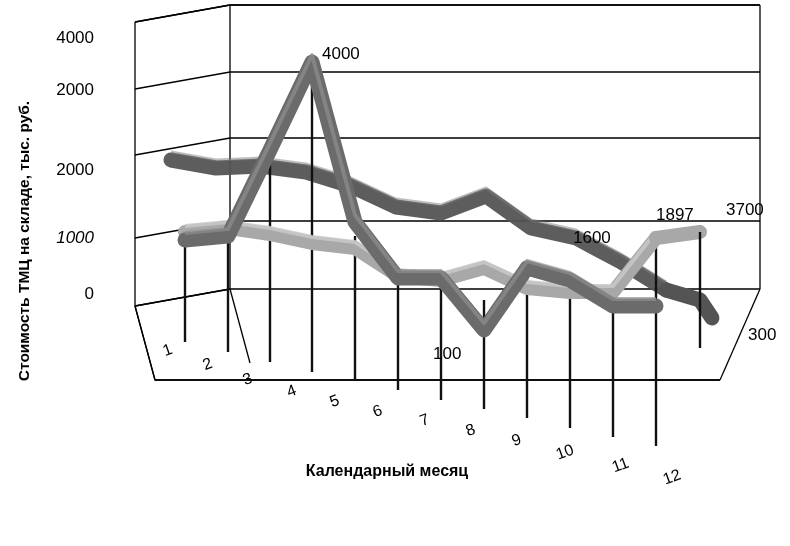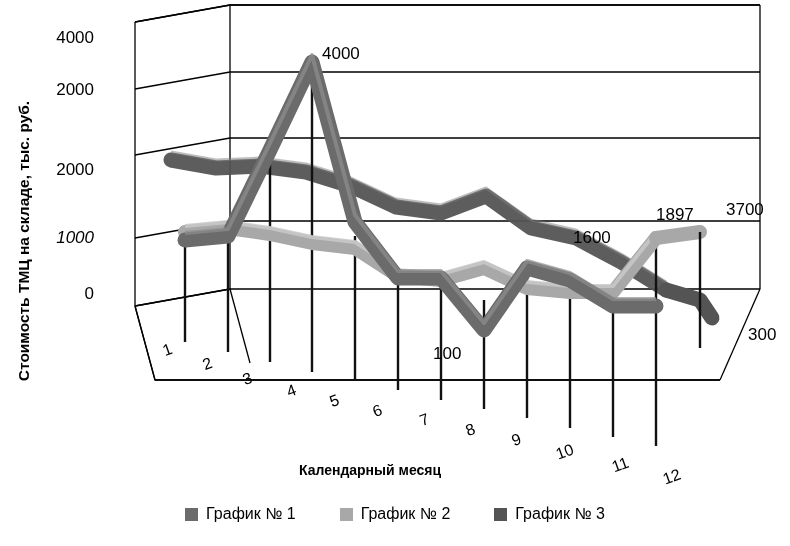--- a/index.html
+++ b/index.html
@@ -28,25 +28,25 @@
     width: 440px;
     text-align: center;
     transform: rotate(-90deg);
     font-size: 15.5px;
     font-weight: bold;
     letter-spacing: 0px;
     white-space: nowrap;
   }
   .x-axis-title {
     position: absolute;
-    left: 150px;
+    left: 167px;
     top: 462px;
     width: 440px;
     text-align: center;
-    font-size: 14px;
+    font-size: 16px;
     font-weight: bold;
   }
   .y-tick {
     position: absolute;
     text-align: right;
     font-size: 17px;
     width: 70px;
   }
   .x-tick {
     position: absolute;
@@ -177,27 +177,13 @@
   <div class="x-tick" style="left:612px; top:456px; transform:rotate(-20deg);">11</div>
   <div class="x-tick" style="left:663px; top:468px; transform:rotate(-20deg);">12</div>
 
   <div class="dlabel" style="left:322px; top:44px;">4000</div>
   <div class="dlabel" style="left:656px; top:205px;">1897</div>
   <div class="dlabel" style="left:726px; top:200px;">3700</div>
   <div class="dlabel" style="left:573px; top:228px;">1600</div>
   <div class="dlabel" style="left:433px; top:344px;">100</div>
   <div class="dlabel" style="left:748px; top:325px;">300</div>
 
-  <div class="legend">
-    <div class="legend-item">
-      <span class="legend-swatch" style="background:#6b6b6b;"></span>
-      <span>График № 1</span>
-    </div>
-    <div class="legend-item">
-      <span class="legend-swatch" style="background:#a8a8a8;"></span>
-      <span>График № 2</span>
-    </div>
-    <div class="legend-item">
-      <span class="legend-swatch" style="background:#545454;"></span>
-      <span>График № 3</span>
-    </div>
-  </div>
 </div>
 
 </body></html>

